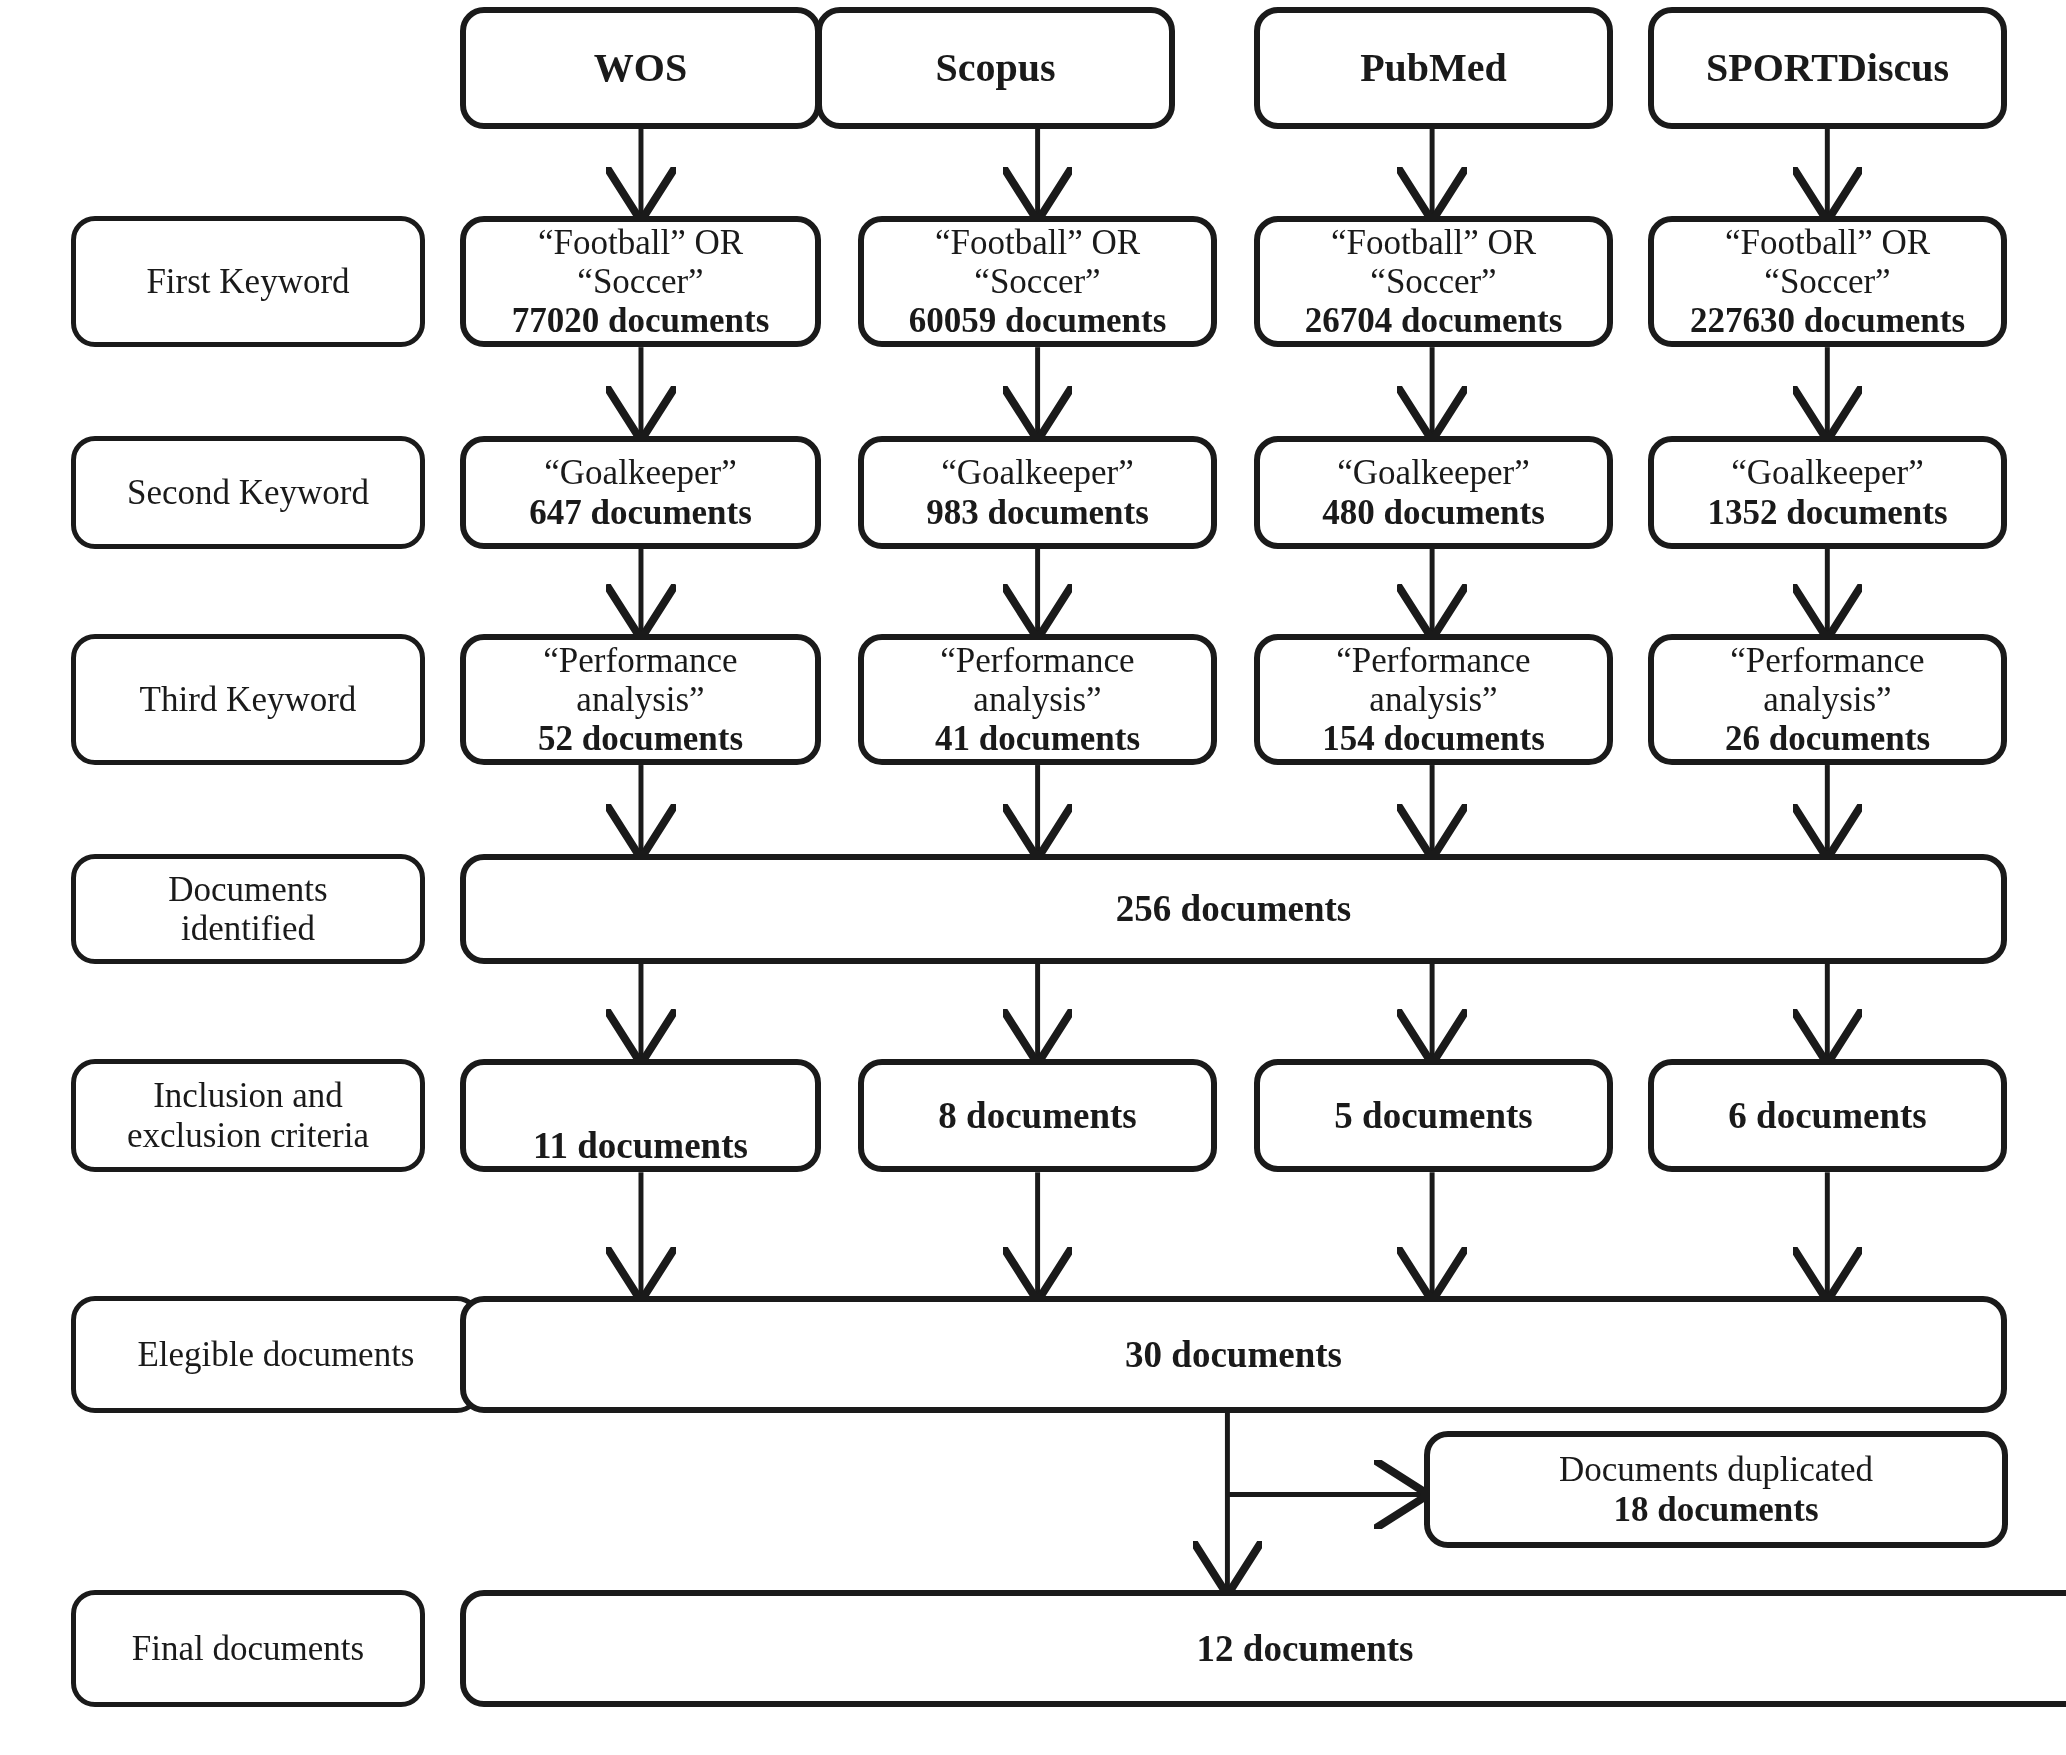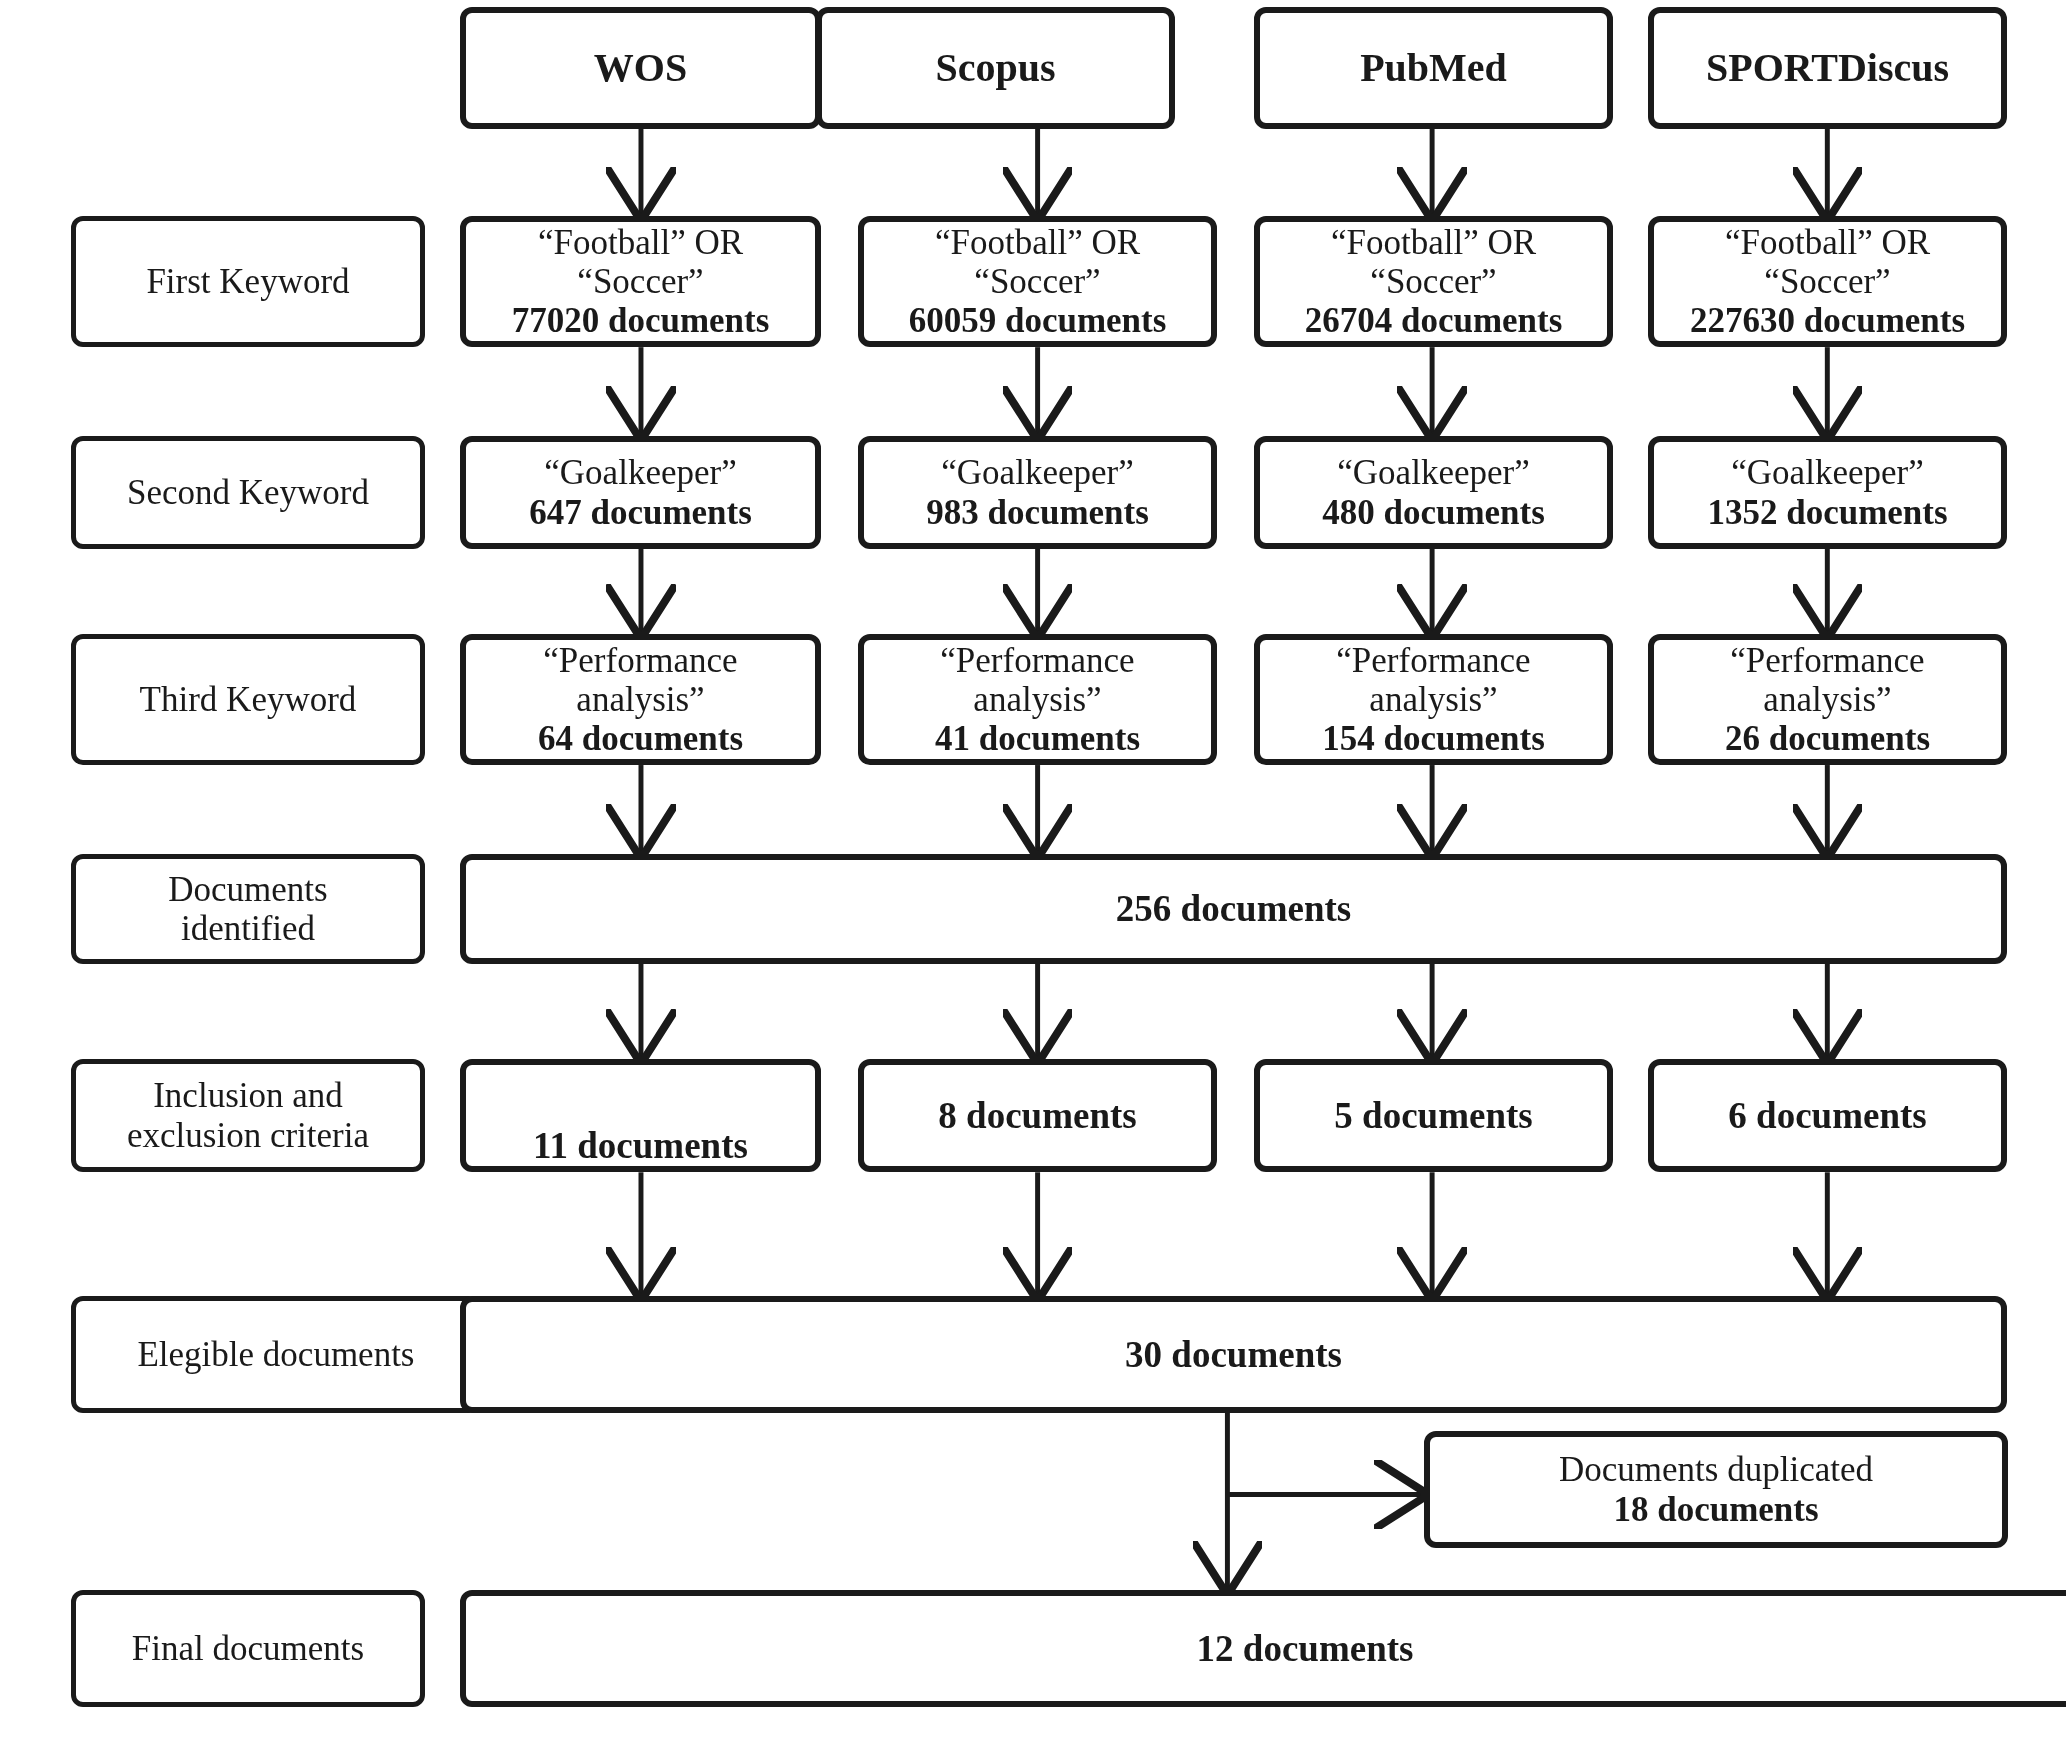--- a/index.html
+++ b/index.html
@@ -14,21 +14,21 @@
     background: #ffffff;
     font-family: "Liberation Serif", "DejaVu Serif", serif;
     color: #1a1a1a;
     overflow: hidden;
   }
   .box {
     position: absolute;
     box-sizing: border-box;
     background: #ffffff;
     border: 6.4px solid #1a1a1a;
-    border-radius: 12px;
+    border-radius: 24px;
     display: flex;
     flex-direction: column;
     align-items: center;
     justify-content: center;
     text-align: center;
     line-height: 1.12;
   }
   .box.thin {
     border-width: 5px;
   }
@@ -179,21 +179,21 @@
     <span class="count-line">1352 documents</span>
   </div>
 
   <div class="box thin label-box" style="left:71px; top:634px; width:354px; height:131px;">
     <span>Third Keyword</span>
   </div>
 
   <div class="box" style="left:460px;  top:634px; width:361px; height:131px;">
     <span class="kw-line">“Performance</span>
     <span class="kw-line">analysis”</span>
-    <span class="count-line">64 documents</span>
+    <span class="count-line">52 documents</span>
   </div>
   <div class="box" style="left:858px; top:634px; width:359px; height:131px;">
     <span class="kw-line">“Performance</span>
     <span class="kw-line">analysis”</span>
     <span class="count-line">41 documents</span>
   </div>
   <div class="box" style="left:1254px; top:634px; width:359px; height:131px;">
     <span class="kw-line">“Performance</span>
     <span class="kw-line">analysis”</span>
     <span class="count-line">154 documents</span>

